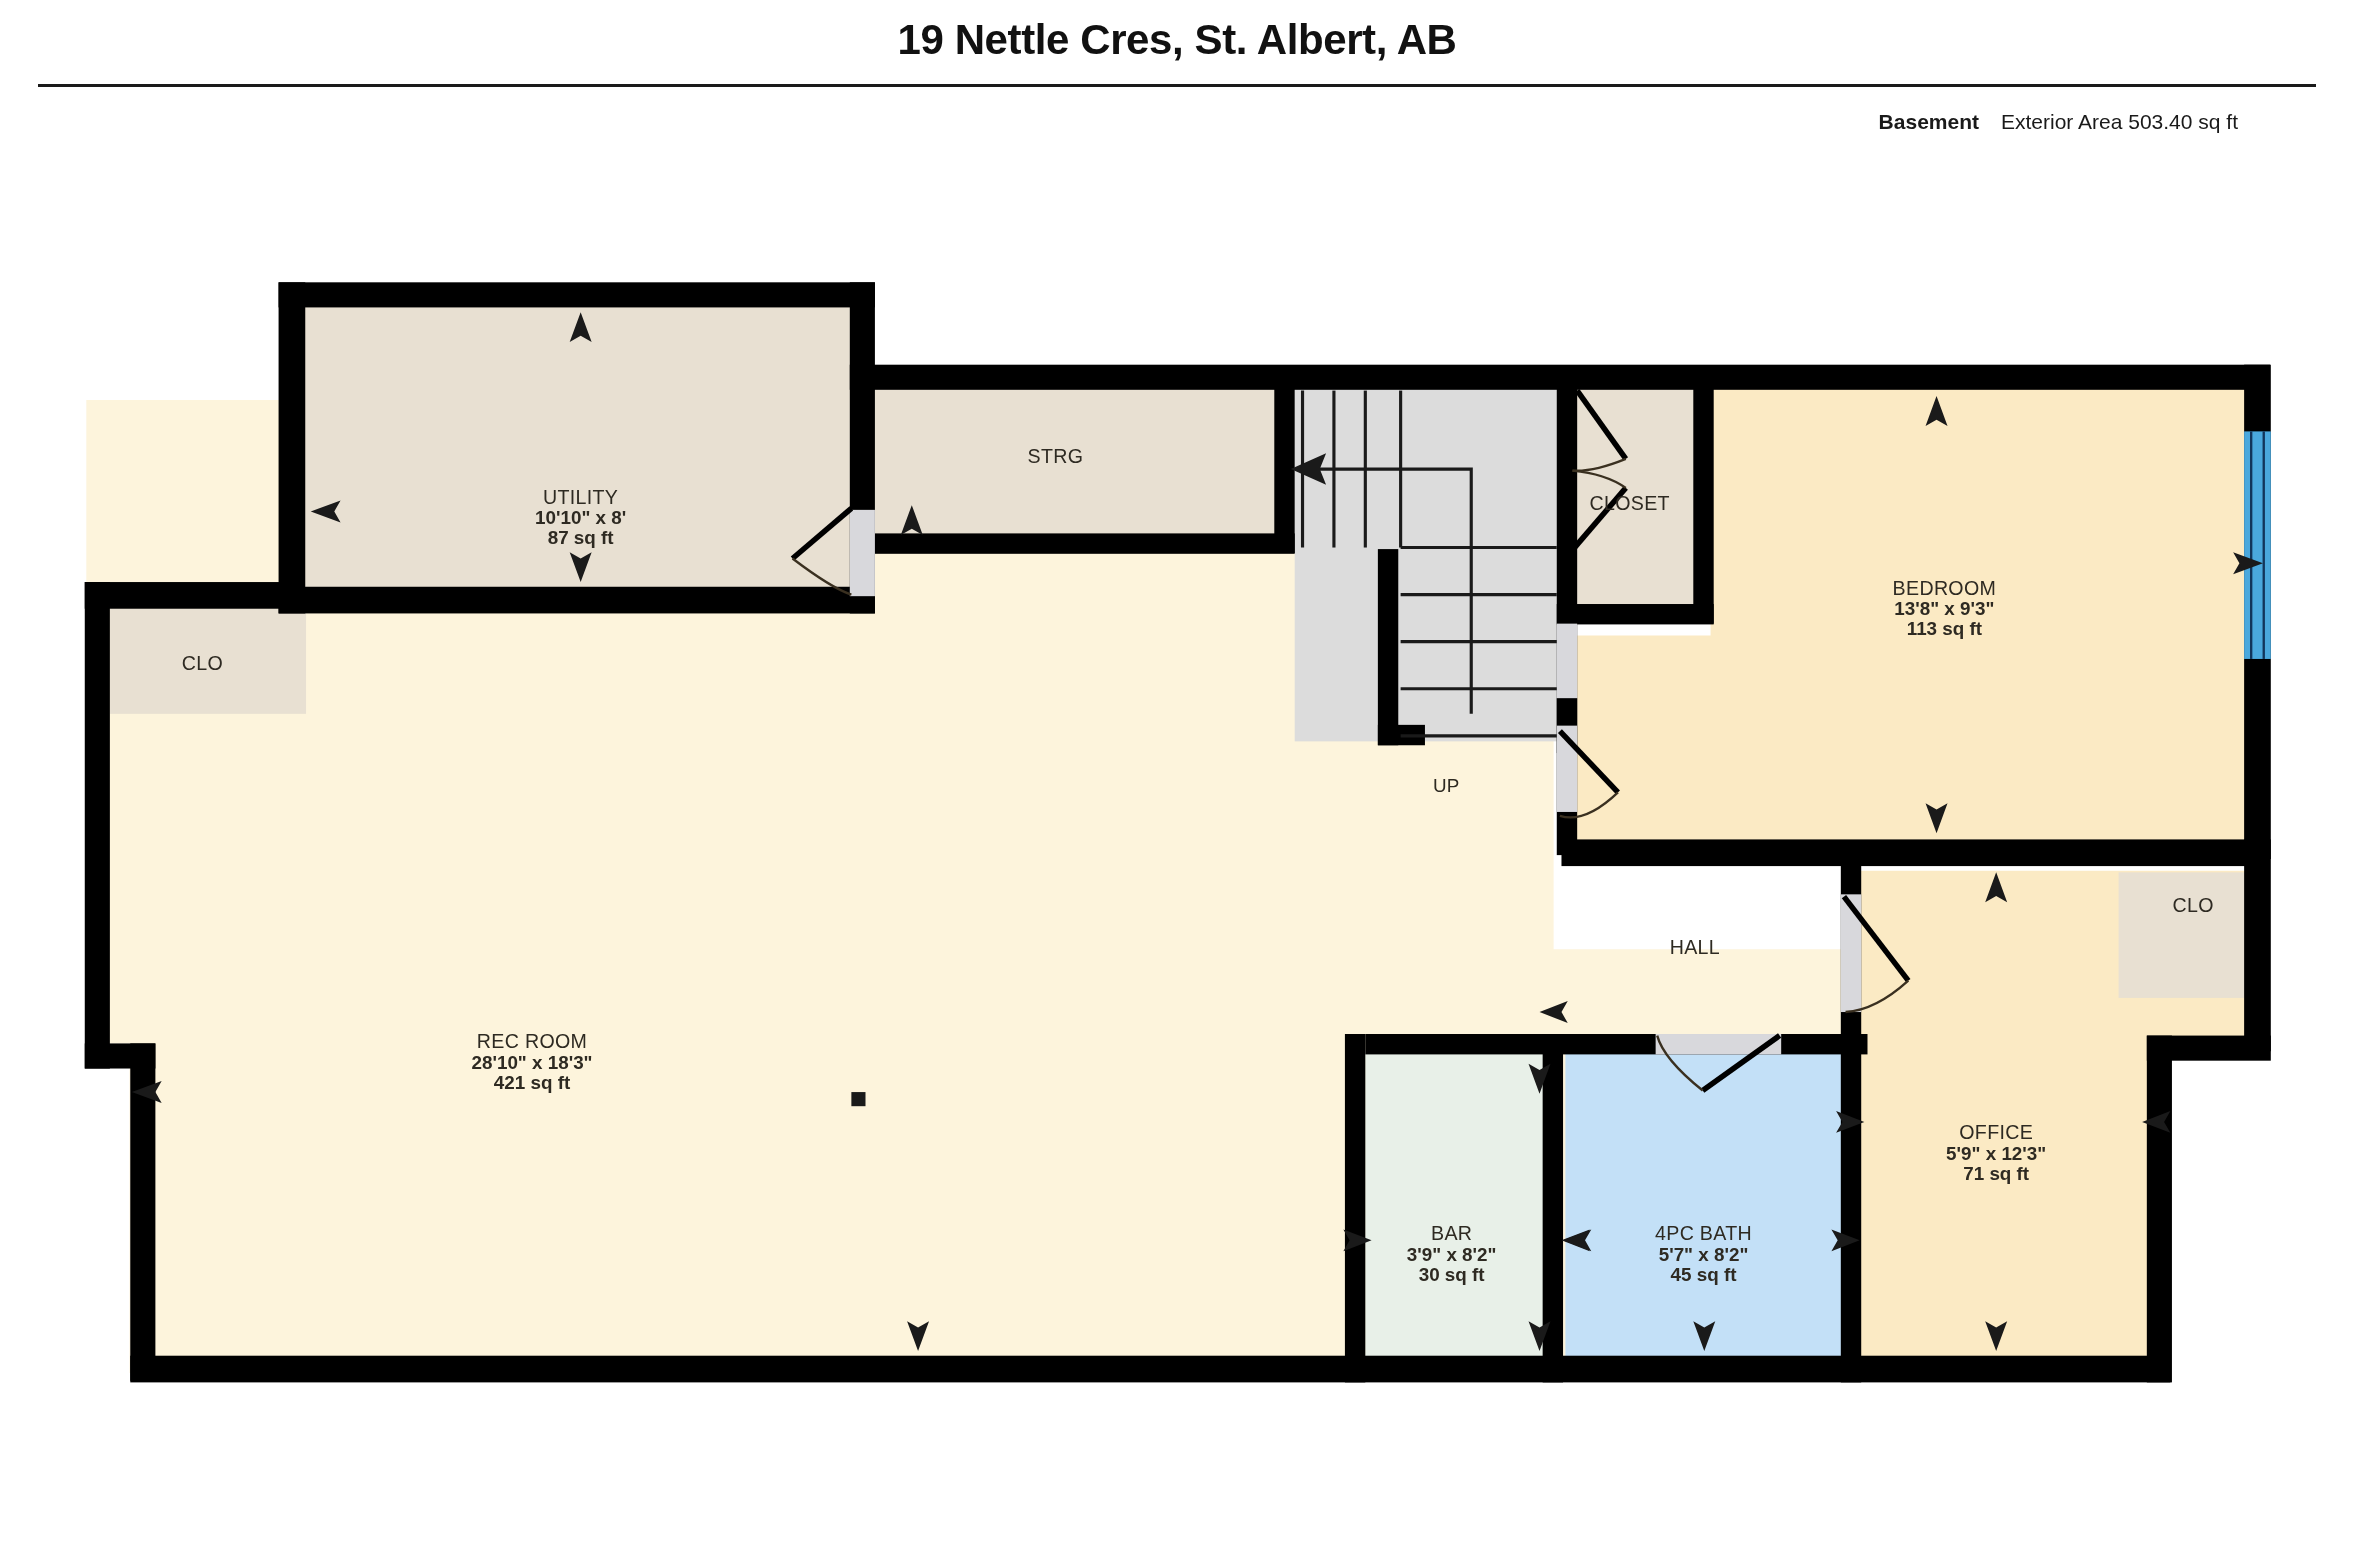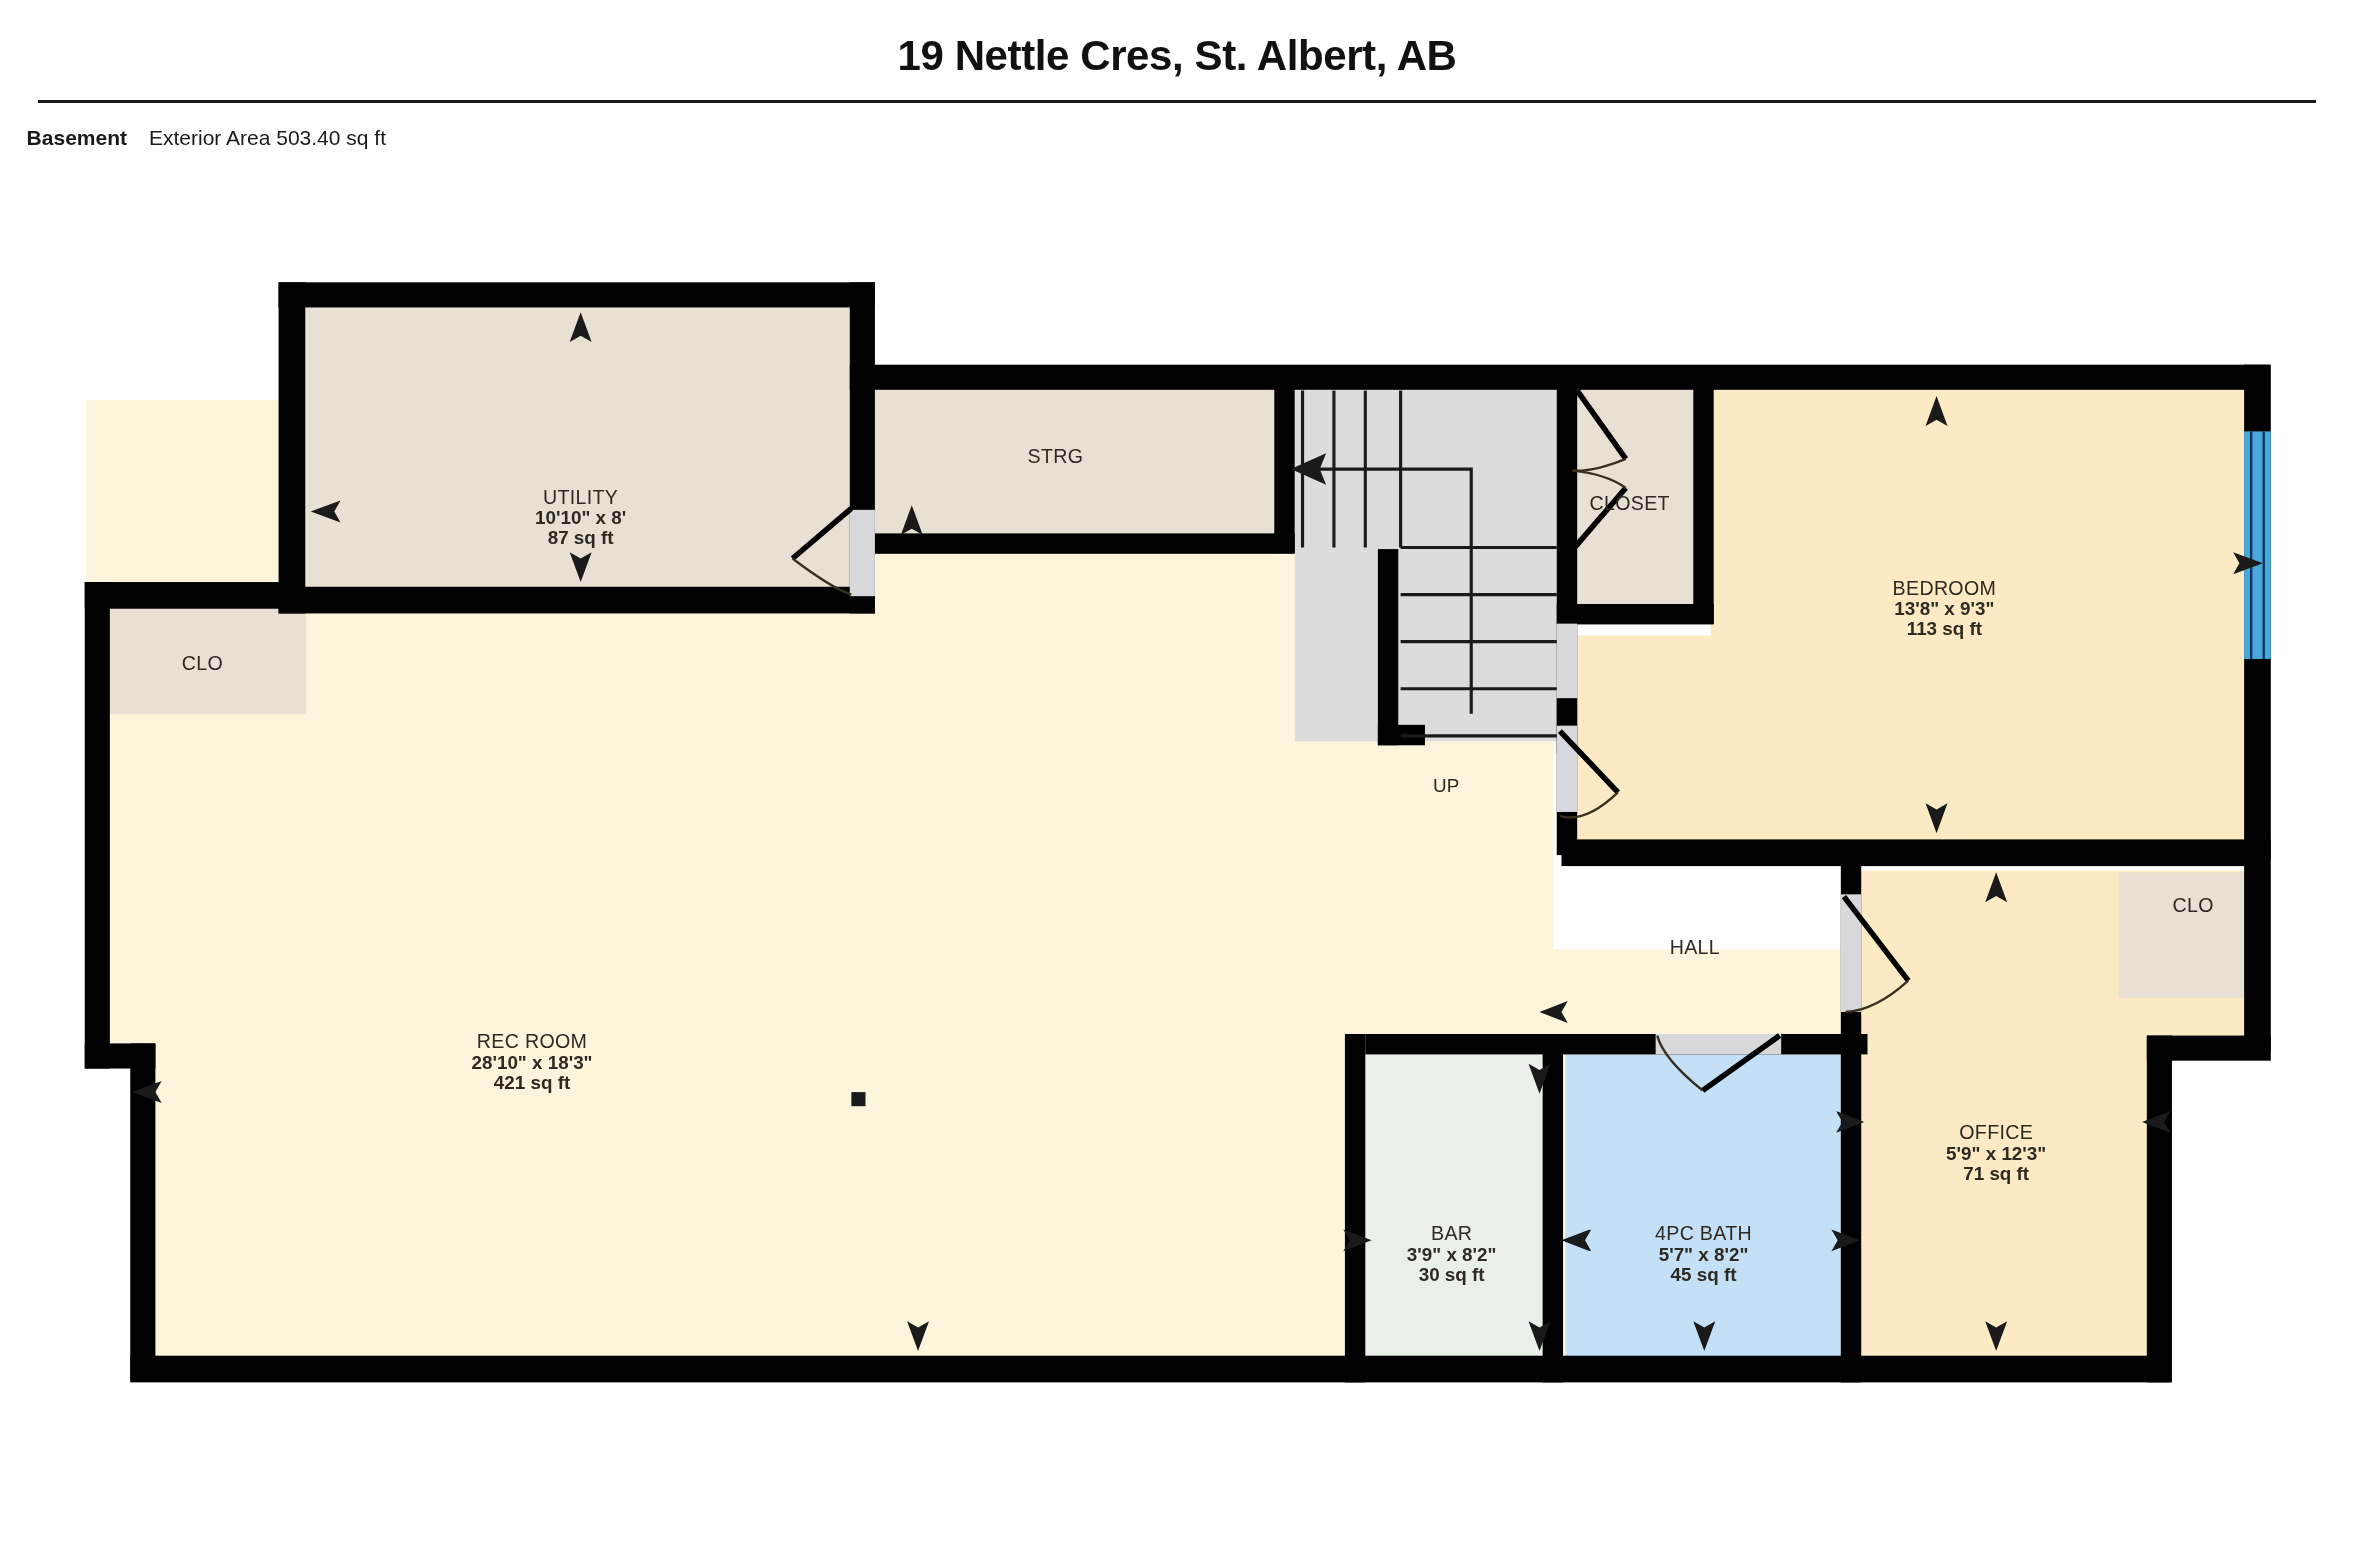--- a/index.html
+++ b/index.html
@@ -10,41 +10,42 @@
   body {
     width: 2354px;
     height: 1566px;
     font-family: "Liberation Sans", sans-serif;
     color: #1a1a1a;
     position: relative;
     overflow: hidden;
   }
   #plan-header {
     width: 100%;
-    padding-top: 33px;
+    padding-top: 17px;
     text-align: center;
   }
   #plan-title {
     font-size: 42px;
     font-weight: bold;
     letter-spacing: -0.4px;
     color: #111111;
     margin: 0;
     line-height: 1.1;
   }
   #title-rule {
     height: 3.9px;
     background: #1a1a1a;
     margin: 20.4px 38px 0 38px;
   }
   #area-block {
     margin-top: 17.3px;
     display: flex;
     flex-direction: column;
-    align-items: flex-start;
+    align-items: flex-end;
+    margin-left: 31px;
   }
   .area-row {
     display: flex;
     width: 502px;
     font-size: 21px;
     line-height: 1.62;
   }
   .area-label {
     width: 149px;
     text-align: right;

